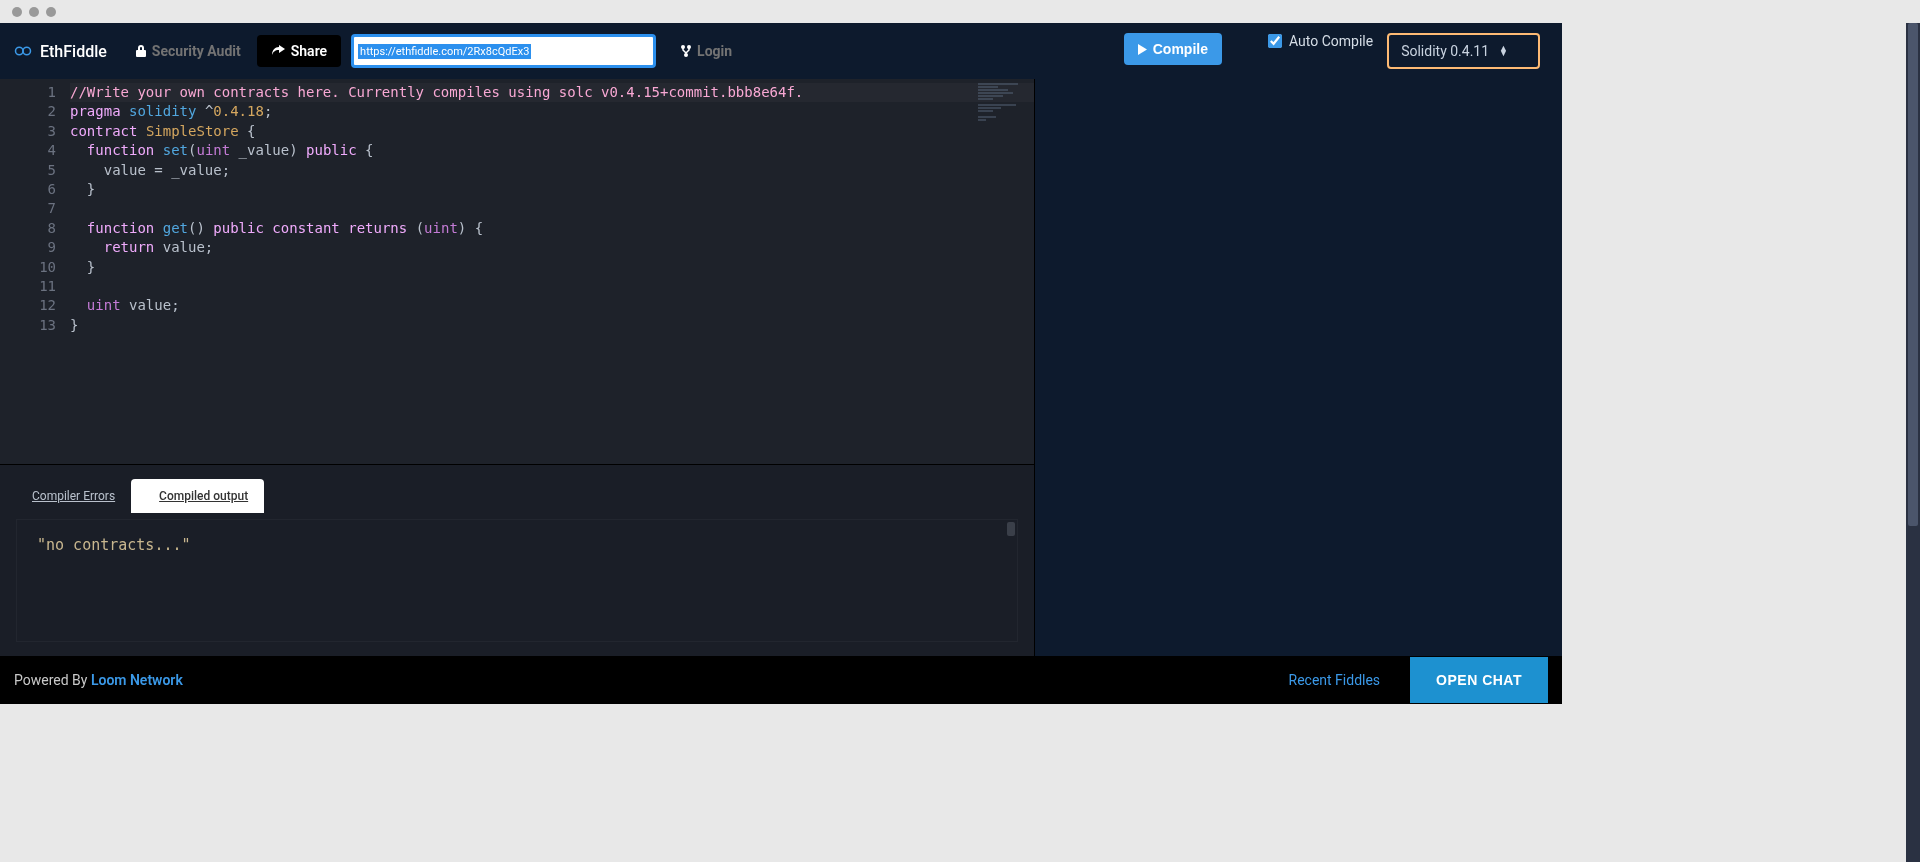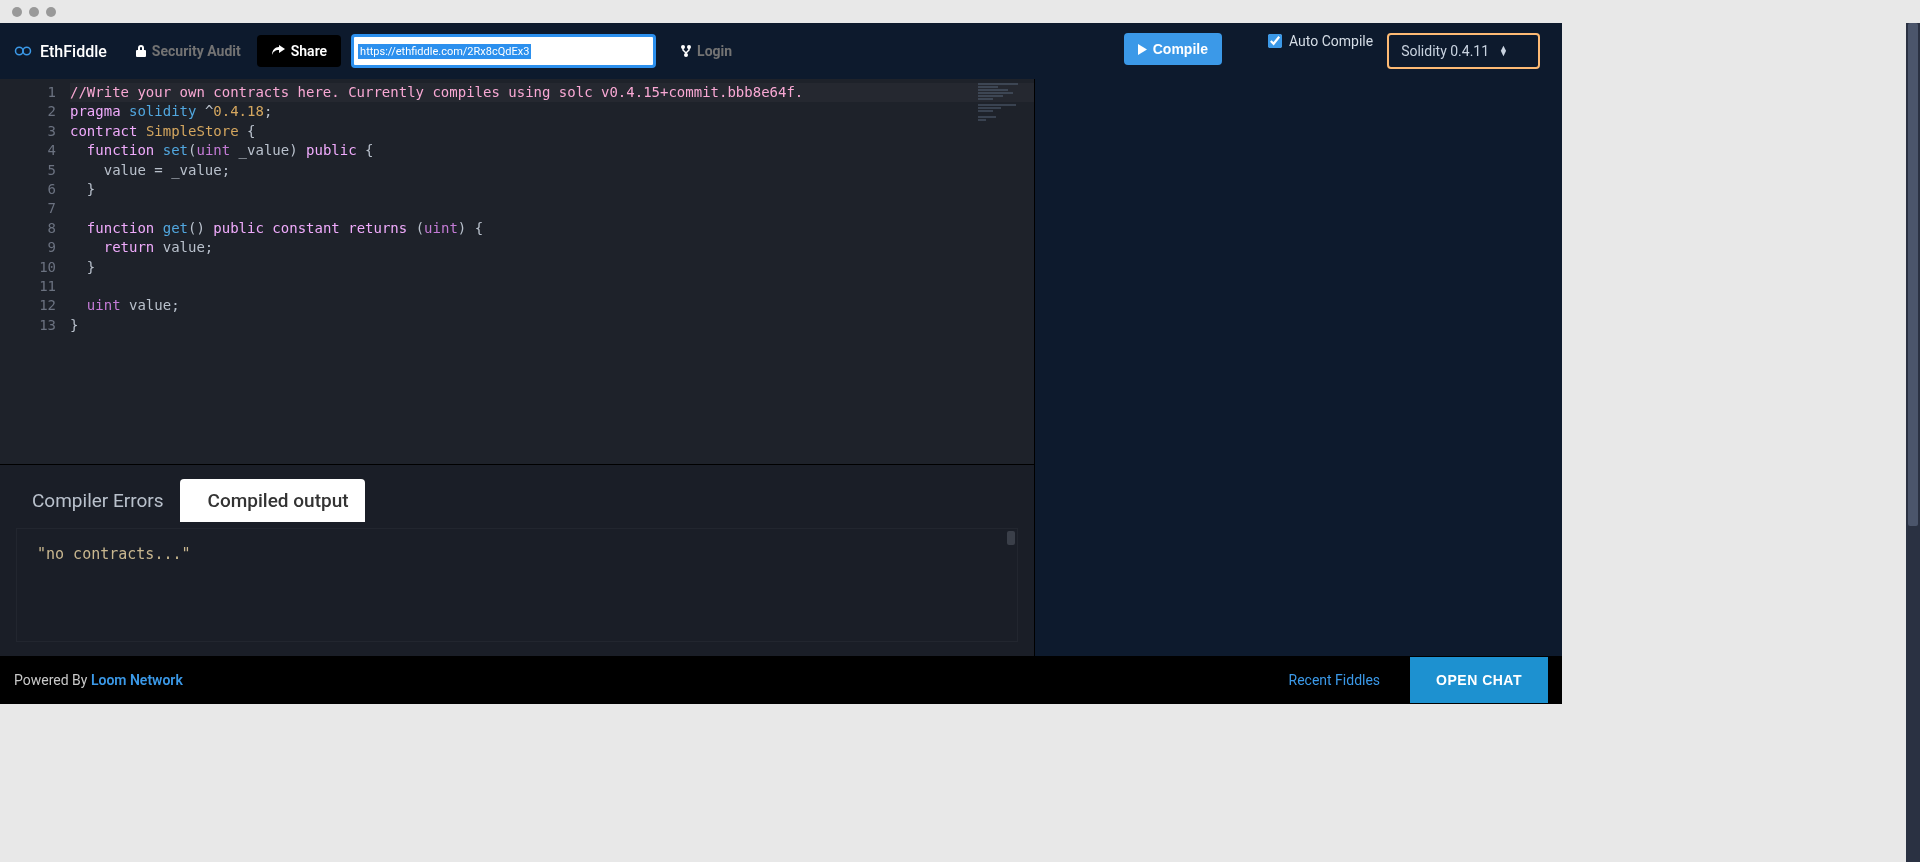--- a/index.html
+++ b/index.html
@@ -44,21 +44,21 @@
 .c-keyword { color: #f0abfc; }
 .c-type { color: #c47bd6; }
 .c-builtin { color: #51a7df; }
 .c-ident { color: #d5a75f; }
 .c-punc { color: #b9c1cc; }
 .c-num { color: #d5a75f; }
 .c-fn { color: #51a7df; }
 
 .output-area { flex: 1; background: #1a1e27; padding: 14px 16px; min-height: 0; display: flex; flex-direction: column; }
 .tabs { display: flex; gap: 0; margin-bottom: 6px; }
-.tab { padding: 10px 16px; font-size: 19px; color: #b9c1cc; background: transparent; cursor: pointer; border-radius: 4px 4px 0 0; }
+.tab { padding: 10px 16px; font-size: 12px; color: #b9c1cc; background: transparent; cursor: pointer; border-radius: 4px 4px 0 0; text-decoration: underline; }
 .tab.active { background: #fff; color: #333; font-weight: 500; padding-left: 28px; }
 .output-pane { flex: 1; background: #1a1e27; border: 1px solid rgba(255,255,255,0.04); padding: 16px 20px; font-family: "Menlo", "Consolas", monospace; font-size: 15px; color: #c9b78f; position: relative; }
 .output-scrollbar { position: absolute; top: 2px; right: 2px; width: 8px; height: 14px; background: #3a3f49; border-radius: 2px; }
 
 .footer { height: 48px; background: #000; display: flex; align-items: center; padding: 0 14px; flex-shrink: 0; }
 .footer-left { color: #c9c9c9; font-size: 14px; }
 .footer-left a { color: #3b99e8; font-weight: 600; text-decoration: none; }
 .footer-right { margin-left: auto; display: flex; align-items: center; gap: 30px; }
 .recent-link { color: #3b99e8; font-size: 14px; text-decoration: none; }
 .open-chat { background: #1d91d0; color: #fff; border: none; padding: 15px 26px; font-size: 14px; font-weight: 600; letter-spacing: 0.5px; cursor: pointer; }

